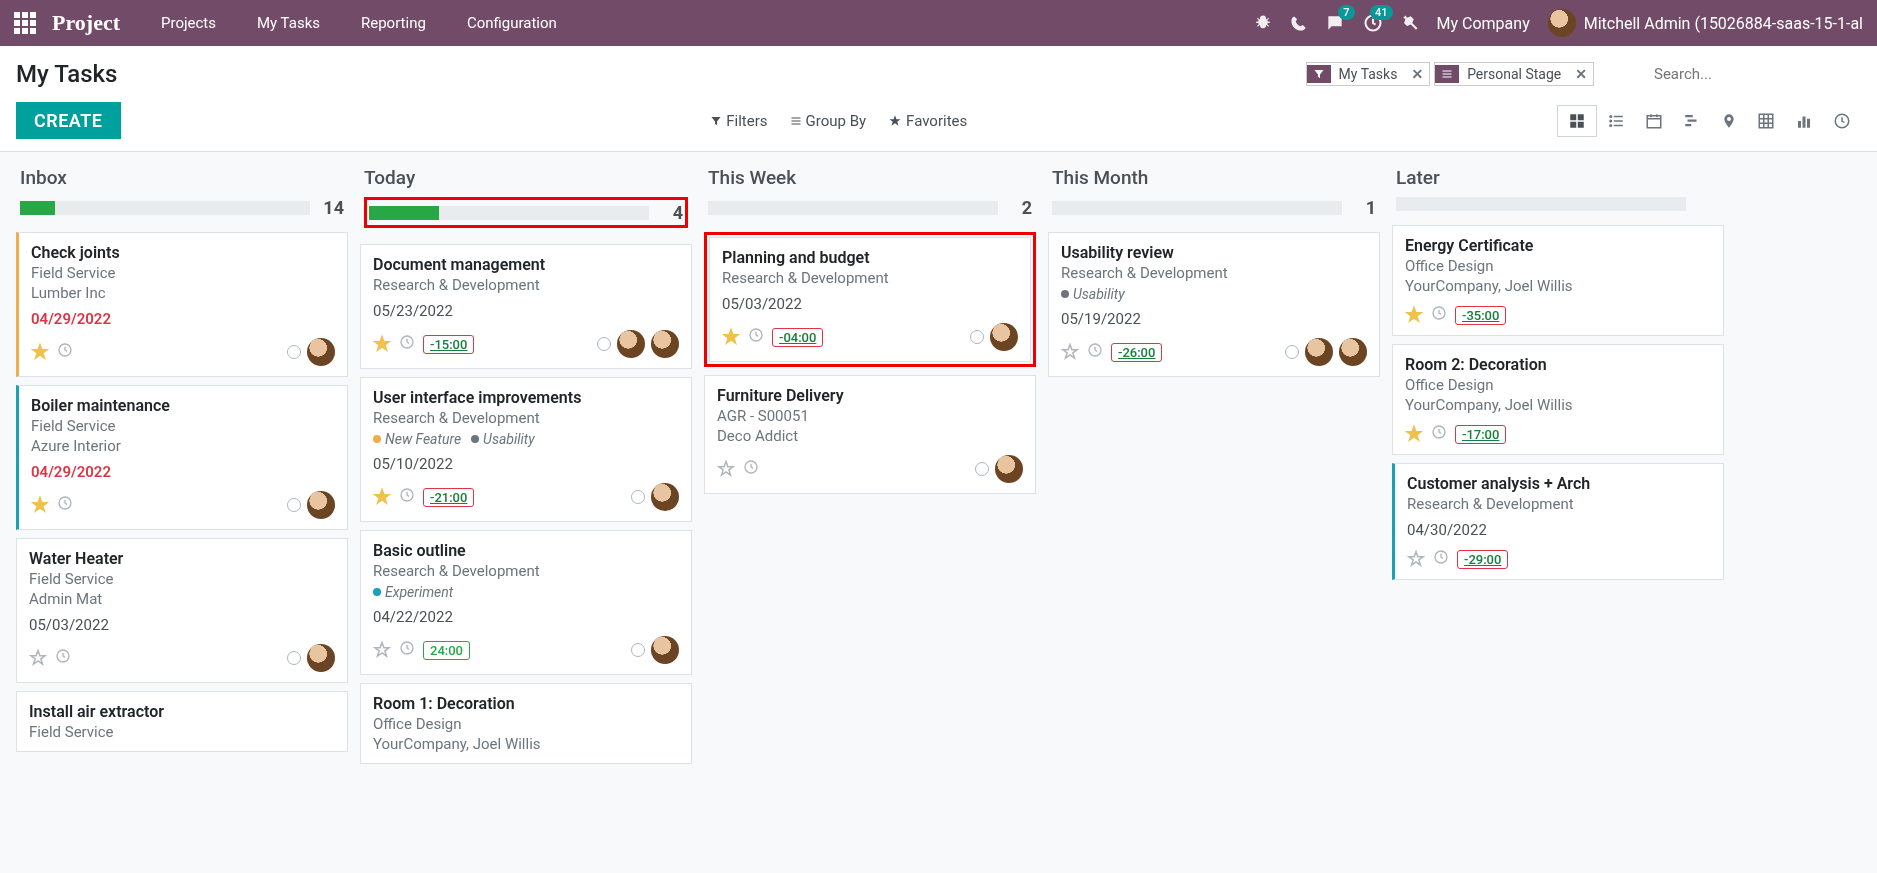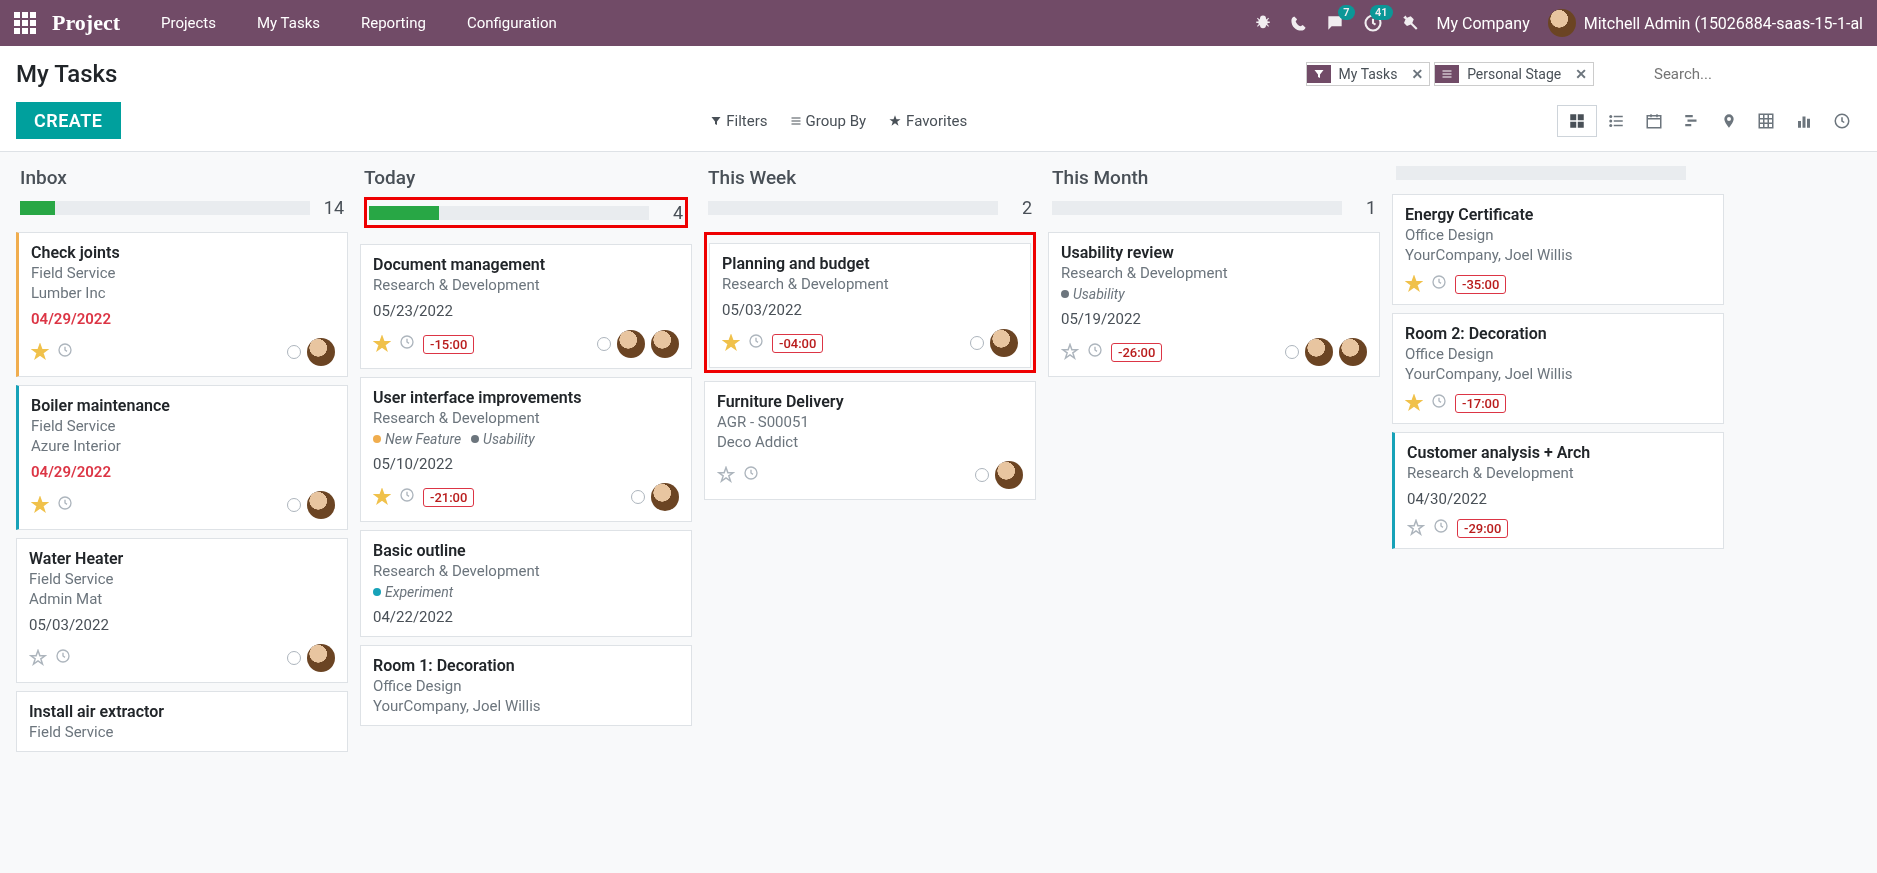--- a/index.html
+++ b/index.html
@@ -38,39 +38,39 @@
 .view-btn.active { border: 1px solid #ced4da; background: #fff; color: #495057; }
 
 
 .kanban { display: flex; padding: 8px 12px; gap: 4px; overflow-x: hidden; }
 .column { width: 340px; flex-shrink: 0; padding: 0 4px; }
 .col-header { padding: 6px 4px; }
 .col-title { font-size: 19px; font-weight: 500; color: #495057; margin-bottom: 8px; }
 .col-progress-row { display: flex; align-items: center; gap: 10px; }
 .progress-bar { flex: 1; height: 14px; background: #e9ecef; position: relative; }
 .progress-fill { height: 100%; background: #28a745; }
-.col-count { font-size: 18px; font-weight: 400; color: #495057; min-width: 24px; text-align: right; }
+.col-count { font-size: 18px; font-weight: 700; color: #495057; min-width: 24px; text-align: right; }
 .red-box { border: 3px solid #e00; padding: 2px; margin: 2px 0; }
 
 .card { background: #fff; border: 1px solid #dee2e6; margin-top: 8px; padding: 10px 12px; position: relative; cursor: pointer; }
 .card.stripe-orange { border-left: 3px solid #f0ad4e; }
 .card.stripe-teal { border-left: 3px solid #17a2b8; }
 .card-title { font-size: 16px; font-weight: 600; color: #212529; }
 .card-sub { font-size: 15px; color: #6c757d; margin-top: 2px; }
 .card-date { font-size: 15px; color: #495057; margin-top: 8px; }
 .card-date.overdue { color: #dc3545; font-weight: 600; }
 .card-tags { margin-top: 4px; display: flex; gap: 10px; flex-wrap: wrap; font-style: italic; }
 .tag { font-size: 14px; color: #6c757d; display: inline-flex; align-items: center; gap: 4px; }
 .tag-dot { width: 8px; height: 8px; border-radius: 50%; display: inline-block; }
 .card-footer { display: flex; align-items: center; margin-top: 10px; gap: 8px; }
 .star { cursor: pointer; }
 .star svg { display: block; }
 .clock-icon { color: #adb5bd; }
 .time-pill { border: 1px solid; border-radius: 3px; padding: 1px 6px; font-size: 13px; font-weight: 500; }
-.pill-red { border-color: #dc3545; color: #b91c1c; }
+.pill-red { border-color: #dc3545; color: #15803d; text-decoration: underline; }
 .pill-green { border-color: #28a745; color: #28a745; }
 .footer-right { margin-left: auto; display: flex; align-items: center; gap: 6px; }
 .status-circle { width: 14px; height: 14px; border: 1.5px solid #adb5bd; border-radius: 50%; cursor: pointer; }
 .card-avatar { width: 28px; height: 28px; border-radius: 50%; background: radial-gradient(circle at 40% 35%, #e8c5a0 35%, #6b4423 36%); }
 </style>
 </head>
 <body>
 
 <div class="navbar">
   <div class="apps-icon">
@@ -373,39 +373,55 @@
           </div>
         </div>
       </div>
       <div class="card">
         <div class="card-title">Basic outline</div>
         <div class="card-sub">Research &amp; Development</div>
         <div class="card-tags">
           <span class="tag"><span class="tag-dot" style="background:#17a2b8"></span>Experiment</span>
         </div>
         <div class="card-date ">04/22/2022</div>
+        <div class="card-footer">
+          <span class="star">
+            <svg width="18" height="18" viewBox="0 0 24 24" fill="none" stroke="#adb5bd" stroke-width="2">
+              <path d="M12 2l2.5 7h7l-5.7 4.2 2.2 7-6-4.4-6 4.4 2.2-7L2.5 9h7z"></path>
+            </svg>
+          </span>
+          <span class="clock-icon"><svg width="16" height="16" viewBox="0 0 24 24" fill="none" stroke="#adb5bd" stroke-width="2">
+              <circle cx="12" cy="12" r="9"></circle>
+              <path d="M12 7v5l3 2"></path>
+            </svg></span>
+          <span class="time-pill pill-green">24:00</span>
+          <div class="footer-right">
+            <span class="status-circle"></span>
+            <div class="card-avatar"></div>
+          </div>
+        </div>
       </div>
       <div class="card">
         <div class="card-title">Room 1: Decoration</div>
         <div class="card-sub">Office Design</div>
         <div class="card-sub">YourCompany, Joel Willis</div>
       </div>
     </div>
     <div class="column">
       <div class="col-header">
         <div class="col-title">This Week</div>
         <div class="col-progress-row">
           <div class="progress-bar">
             <div class="progress-fill" style="width:0%"></div>
           </div>
           <div class="col-count">2</div>
         </div>
       </div>
       <div class="red-box" style="margin-top: 8px;">
-        <div class="card" style="margin-top: 6px;">
+        <div class="card" style="margin-top: 0px;">
           <div class="card-title">Planning and budget</div>
           <div class="card-sub">Research &amp; Development</div>
           <div class="card-date ">05/03/2022</div>
           <div class="card-footer">
             <span class="star">
               <svg width="18" height="18" viewBox="0 0 24 24" fill="#f0c14b" stroke="#f0c14b" stroke-width="2">
                 <path d="M12 2l2.5 7h7l-5.7 4.2 2.2 7-6-4.4-6 4.4 2.2-7L2.5 9h7z"></path>
               </svg>
             </span>
             <span class="clock-icon"><svg width="16" height="16" viewBox="0 0 24 24" fill="none" stroke="#adb5bd" stroke-width="2">
@@ -472,20 +488,21 @@
           <div class="footer-right">
             <span class="status-circle"></span>
             <div class="card-avatar"></div>
             <div class="card-avatar"></div>
           </div>
         </div>
       </div>
     </div>
     <div class="column">
       <div class="col-header">
+        <div class="col-title">Later</div>
         <div class="col-progress-row">
           <div class="progress-bar">
             <div class="progress-fill" style="width:0%"></div>
           </div>
           <div class="col-count"></div>
         </div>
       </div>
       <div class="card">
         <div class="card-title">Energy Certificate</div>
         <div class="card-sub">Office Design</div>

